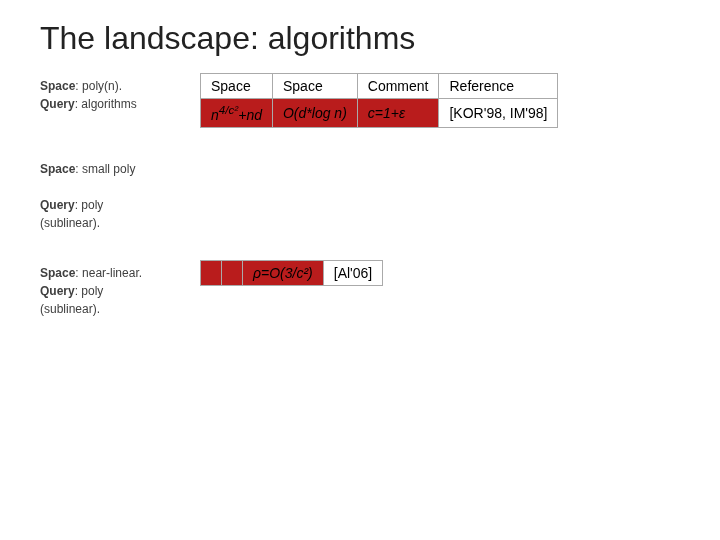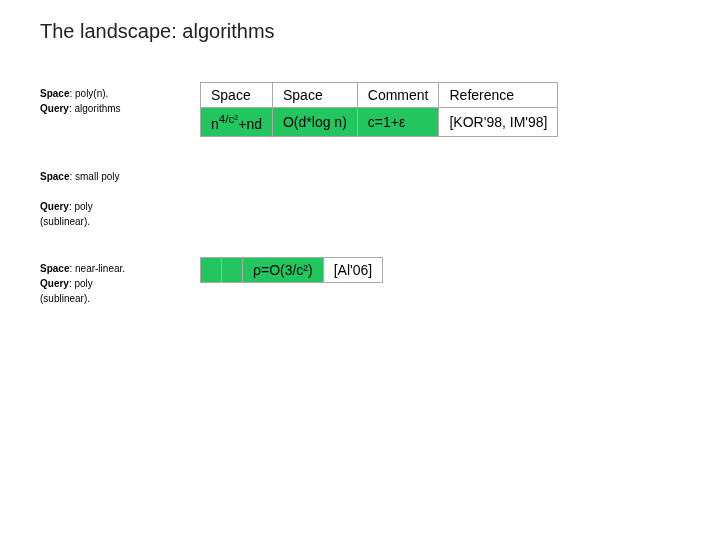--- a/index.html
+++ b/index.html
@@ -7,35 +7,35 @@
     body {
       background: #ffffff;
       font-family: Arial, sans-serif;
       width: 720px;
       height: 540px;
       overflow: hidden;
       padding: 20px 40px;
     }
 
     h1 {
-      font-size: 20px;
+      font-size: 32px;
       font-weight: normal;
       color: #222;
-      margin-bottom: 39px;
+      margin-bottom: 16px;
     }
 
     .section {
       display: flex;
       align-items: flex-start;
       margin-bottom: 28px;
     }
 
     .section-label {
-      font-size: 10px;
-      color: #000000;
+      font-size: 12px;
+      color: #404040;
       min-width: 160px;
       padding-top: 4px;
       padding-right: 8px;
       line-height: 1.5;
     }
 
     .section-label .bold {
       font-weight: bold;
     }
 
@@ -51,21 +51,22 @@
       white-space: nowrap;
     }
 
     table th {
       font-weight: normal;
       background: #fff;
       font-size: 14px;
     }
 
     td.green-cell {
-      background: #22c55e;
+      background: #b91c1c;
+      font-style: italic;
     }
     .bold { font-weight: bold; }
   </style>
 </head>
 <body>
 
 <h1>The landscape: algorithms</h1>
 
 <div class="section">
   <div class="section-label">

